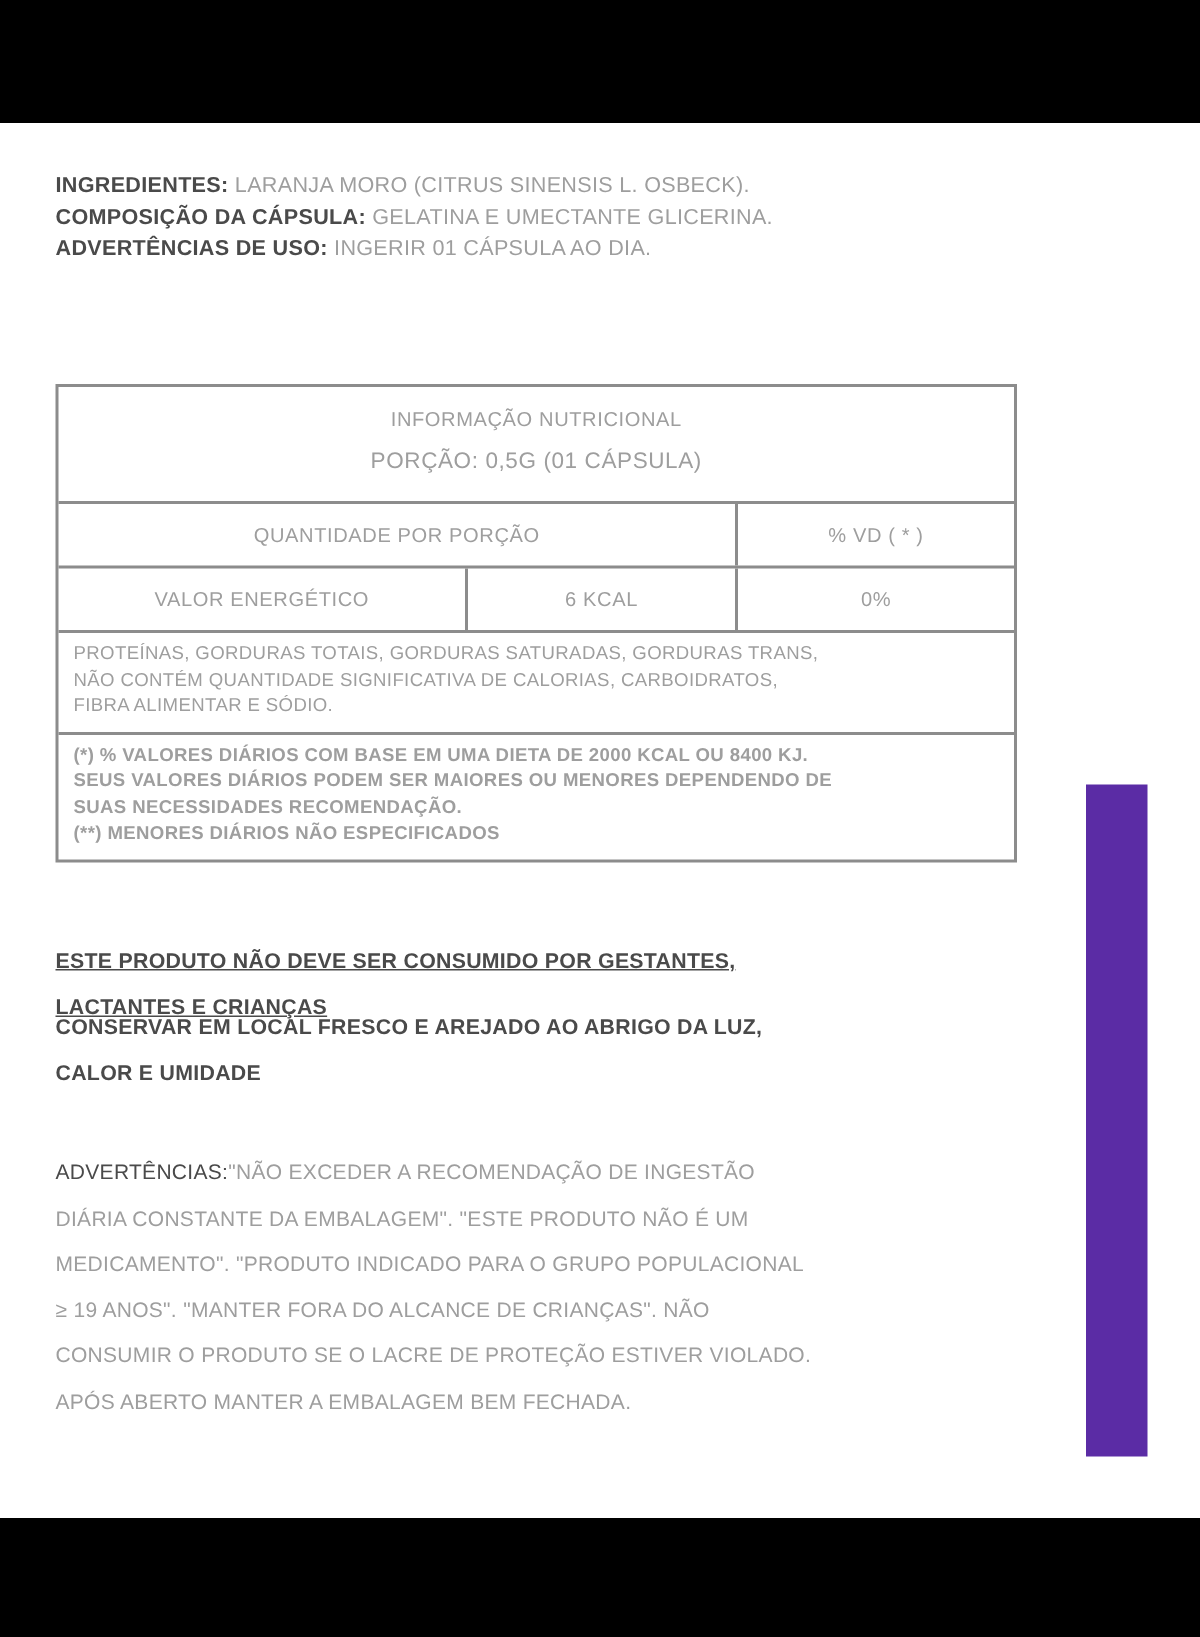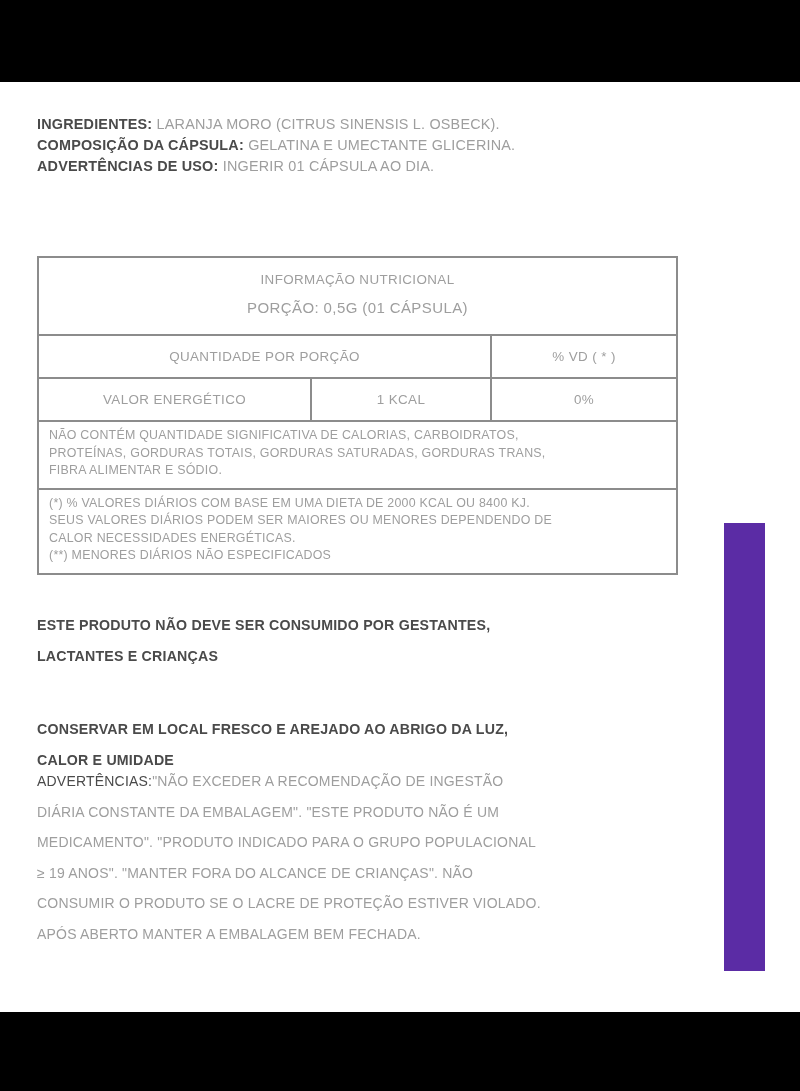--- a/index.html
+++ b/index.html
@@ -67,21 +67,21 @@
     width: 641px;
     border: 2px solid #8c8c8c;
     box-sizing: border-box;
     background: #ffffff;
     margin-top: 44px;
   }
   .nt-row {
     display: flex;
     border-bottom: 2px solid #8c8c8c;
   }
-  .nt-row.last { border-bottom: none; }
+  .nt-row.last { border-bottom: none; font-weight: bold; }
   .nt-cell {
     box-sizing: border-box;
     display: flex;
     align-items: center;
     justify-content: center;
     font-size: 13.4px;
     color: #9e9e9e;
     letter-spacing: 0.4px;
     padding: 6px 16px;
     text-align: center;
@@ -123,22 +123,22 @@
     position: absolute;
     left: 37px;
     font-weight: bold;
     font-size: 14.2px;
     line-height: 31px;
     color: #4a4a4a;
     letter-spacing: 0.2px;
     width: 660px;
   }
   .warn div { white-space: nowrap; }
-  .warn-1 { top: 528px; }
-  .warn-2 { top: 632px; }
+  .warn-1 { top: 544px; text-decoration: underline; }
+  .warn-2 { top: 588px; }
 
   
   .adv {
     position: absolute;
     left: 37px;
     top: 684px;
     width: 660px;
     font-size: 14px;
     line-height: 30.5px;
     color: #9e9e9e;
@@ -193,38 +193,38 @@
         </div>
       </div>
 
       <div class="nt-row colhead">
         <div class="nt-cell c-qty">QUANTIDADE POR PORÇÃO</div>
         <div class="nt-cell c-vd">% VD ( * )</div>
       </div>
 
       <div class="nt-row data">
         <div class="nt-cell c-name">VALOR ENERGÉTICO</div>
-        <div class="nt-cell c-value">1 KCAL</div>
+        <div class="nt-cell c-value">6 KCAL</div>
         <div class="nt-cell c-vd">0%</div>
       </div>
 
 
       <div class="nt-row">
         <div class="nt-note">
+          <div>PROTEÍNAS, GORDURAS TOTAIS, GORDURAS SATURADAS, GORDURAS TRANS,</div>
           <div>NÃO CONTÉM QUANTIDADE SIGNIFICATIVA DE CALORIAS, CARBOIDRATOS,</div>
-          <div>PROTEÍNAS, GORDURAS TOTAIS, GORDURAS SATURADAS, GORDURAS TRANS,</div>
           <div>FIBRA ALIMENTAR E SÓDIO.</div>
         </div>
       </div>
 
       <div class="nt-row last">
         <div class="nt-note">
           <div> (*) % VALORES DIÁRIOS COM BASE EM UMA DIETA DE 2000 KCAL OU 8400 KJ.</div>
           <div>SEUS VALORES DIÁRIOS PODEM SER MAIORES OU MENORES DEPENDENDO DE</div>
-          <div>CALOR NECESSIDADES ENERGÉTICAS.</div>
+          <div>SUAS NECESSIDADES RECOMENDAÇÃO.</div>
           <div>(**) MENORES DIÁRIOS NÃO ESPECIFICADOS</div>
         </div>
       </div>
 
     </div>
 
     <div class="warn warn-1">
       <div>ESTE PRODUTO NÃO DEVE SER CONSUMIDO POR GESTANTES,</div>
       <div>LACTANTES E CRIANÇAS</div>
     </div>

